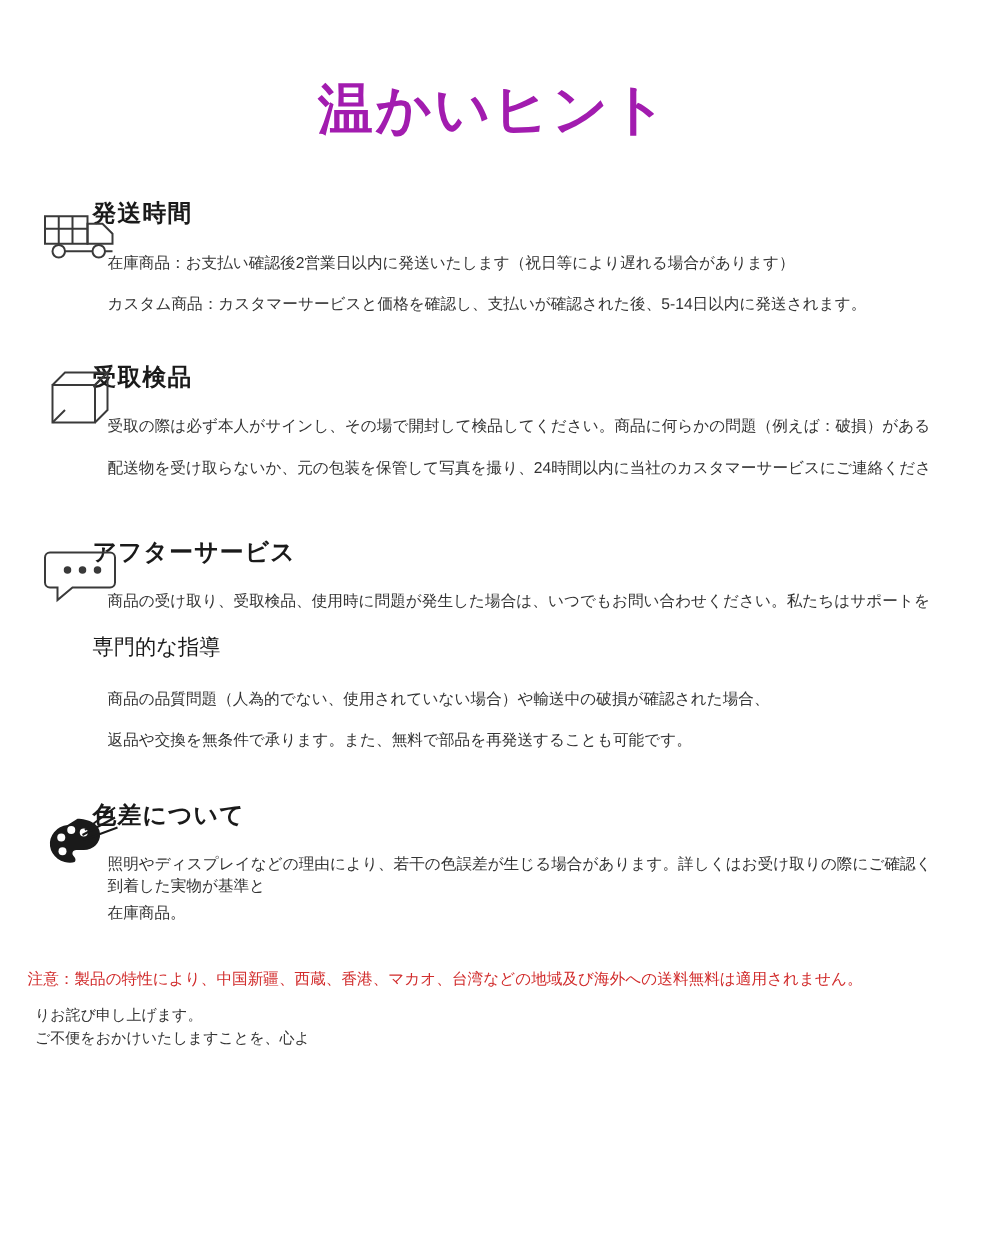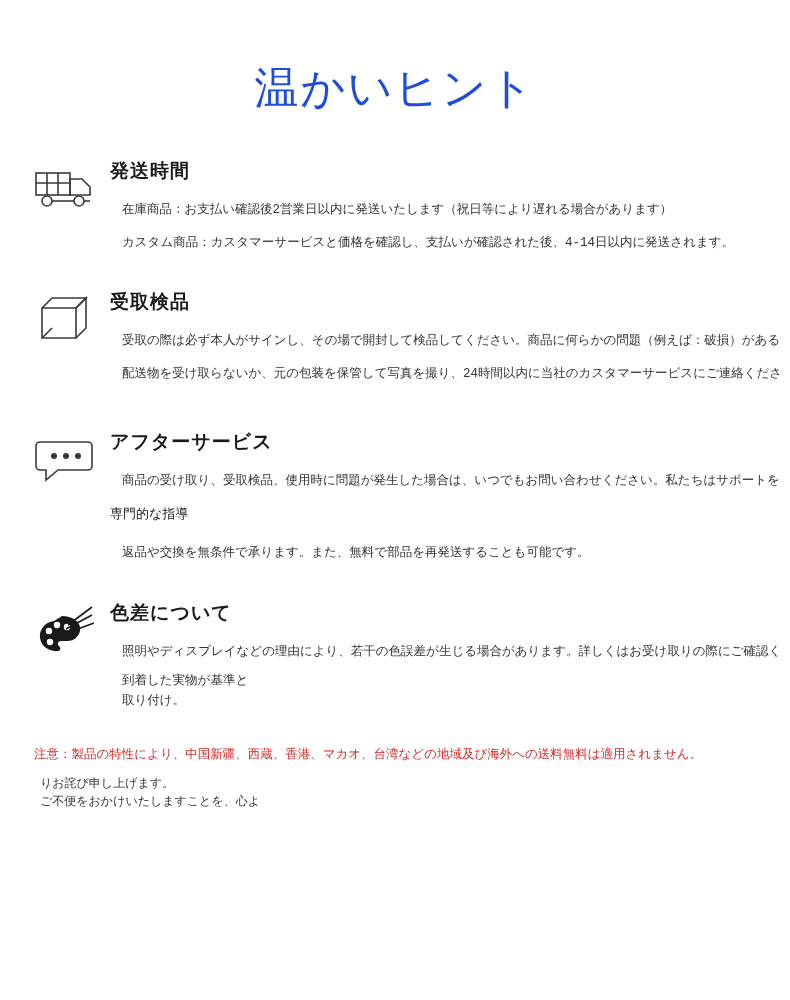--- a/index.html
+++ b/index.html
@@ -19,37 +19,36 @@
   .page {
     width: 790px;
     height: 1000px;
     box-sizing: border-box;
     position: relative;
   }
 
   .page-title {
     text-align: center;
     font-size: 44px;
-    font-weight: normal;
+    font-weight: bold;
     letter-spacing: 2px;
-    color: #1d4ed8;
+    color: #a21caf;
     margin: 0;
     padding-top: 62px;
     line-height: 1.2;
   }
 
   .sections {
     margin-top: 46px;
   }
 
   .section {
     position: relative;
-    padding-left: 110px;
+    padding-left: 74px;
     margin-bottom: 34px;
-    font-family: Liberation Mono, monospace;
   }
 
   .sec-icon {
     position: absolute;
     left: 32px;
     top: 0px;
     width: 72px;
     height: 58px;
   }
 
@@ -64,39 +63,39 @@
   }
 
   .sec-body p {
     margin: 0 0 14px 0;
     font-size: 12.5px;
     line-height: 1.5;
     color: #333333;
   }
 
   .sec-body p.sub-head {
-    font-size: 13px;
+    font-size: 17px;
     color: #1a1a1a;
     margin-top: 2px;
     margin-bottom: 20px;
     margin-left: -12px;
   }
 
   .indent {
     padding-left: 12px;
   }
 
   .clip {
     white-space: nowrap;
     overflow: hidden;
   }
 
   .notice {
     margin-top: 34px;
-    padding-left: 34px;
+    padding-left: 22px;
   }
   .notice .notice-main {
     color: #d12b2b;
     font-size: 12.5px;
     line-height: 1.5;
     margin: 0 0 10px 0;
     white-space: nowrap;
   }
   .notice .notice-sub {
     color: #333333;
@@ -131,21 +130,21 @@
             <circle cx="15" cy="40" r="5"></circle>
             <circle cx="47" cy="40" r="5"></circle>
             <line x1="20" y1="40" x2="42" y2="40"></line>
             <line x1="52" y1="40" x2="58" y2="40"></line>
           </g>
         </svg>
       </div>
       <div class="sec-head">発送時間</div>
       <div class="sec-body indent">
         <p class="clip">在庫商品：お支払い確認後2営業日以内に発送いたします（祝日等により遅れる場合があります）</p>
-        <p class="clip">カスタム商品：カスタマーサービスと価格を確認し、支払いが確認された後、4-14日以内に発送されます。</p>
+        <p class="clip">カスタム商品：カスタマーサービスと価格を確認し、支払いが確認された後、5-14日以内に発送されます。</p>
       </div>
     </div>
 
     <div class="section" style="margin-bottom:48px;">
       <div class="sec-icon">
         <svg viewBox="0 0 72 58" width="72" height="58">
           <g fill="none" stroke="#3a3a3a" stroke-width="1.6">
             <path d="M10 16 h34 v30 h-34 z"></path>
             <path d="M10 16 l10 -10 h34 l-10 10"></path>
             <path d="M44 16 l10 -10 v30 l-10 10"></path>
@@ -170,20 +169,21 @@
             <circle cx="22" cy="24" r="3"></circle>
             <circle cx="34" cy="24" r="3"></circle>
             <circle cx="46" cy="24" r="3"></circle>
           </g>
         </svg>
       </div>
       <div class="sec-head">アフターサービス</div>
       <div class="sec-body indent">
         <p class="clip">商品の受け取り、受取検品、使用時に問題が発生した場合は、いつでもお問い合わせください。私たちはサポートを</p>
         <p class="sub-head">専門的な指導</p>
+        <p class="clip">商品の品質問題（人為的でない、使用されていない場合）や輸送中の破損が確認された場合、</p>
         <p class="clip">返品や交換を無条件で承ります。また、無料で部品を再発送することも可能です。</p>
       </div>
     </div>
 
     <div class="section" style="margin-bottom:0;">
       <div class="sec-icon">
         <svg viewBox="0 0 72 58" width="72" height="58">
           <g fill="#1a1a1a">
             <path d="M22 18 a16 15 0 1 0 4 30 c3 0 3 -3 1 -5 c-2 -2 -1 -5 2 -5 h6 a13 12 0 0 0 13 -13 c0 -8 -10 -12 -18 -12 z"></path>
           </g>
@@ -195,23 +195,23 @@
           </g>
           <g stroke="#1a1a1a" stroke-width="1.6" fill="none">
             <line x1="36" y1="22" x2="60" y2="4"></line>
             <line x1="34" y1="26" x2="60" y2="12"></line>
             <line x1="35" y1="30" x2="62" y2="20"></line>
           </g>
         </svg>
       </div>
       <div class="sec-head">色差について</div>
       <div class="sec-body indent">
-        <p class="clip" style="margin-bottom:10px;">照明やディスプレイなどの理由により、若干の色誤差が生じる場合があります。詳しくはお受け取りの際にご確認く</p>
+        <p class="clip" style="margin-bottom:0;">照明やディスプレイなどの理由により、若干の色誤差が生じる場合があります。詳しくはお受け取りの際にご確認く</p>
         <p style="margin-bottom:2px;">到着した実物が基準と</p>
-        <p>取り付け。</p>
+        <p>在庫商品。</p>
       </div>
     </div>
 
   </div>
 
   <div class="notice">
     <p class="notice-main">注意：製品の特性により、中国新疆、西蔵、香港、マカオ、台湾などの地域及び海外への送料無料は適用されません。</p>
     <p class="notice-sub">りお詫び申し上げます。</p>
     <p class="notice-sub">ご不便をおかけいたしますことを、心よ</p>
   </div>

